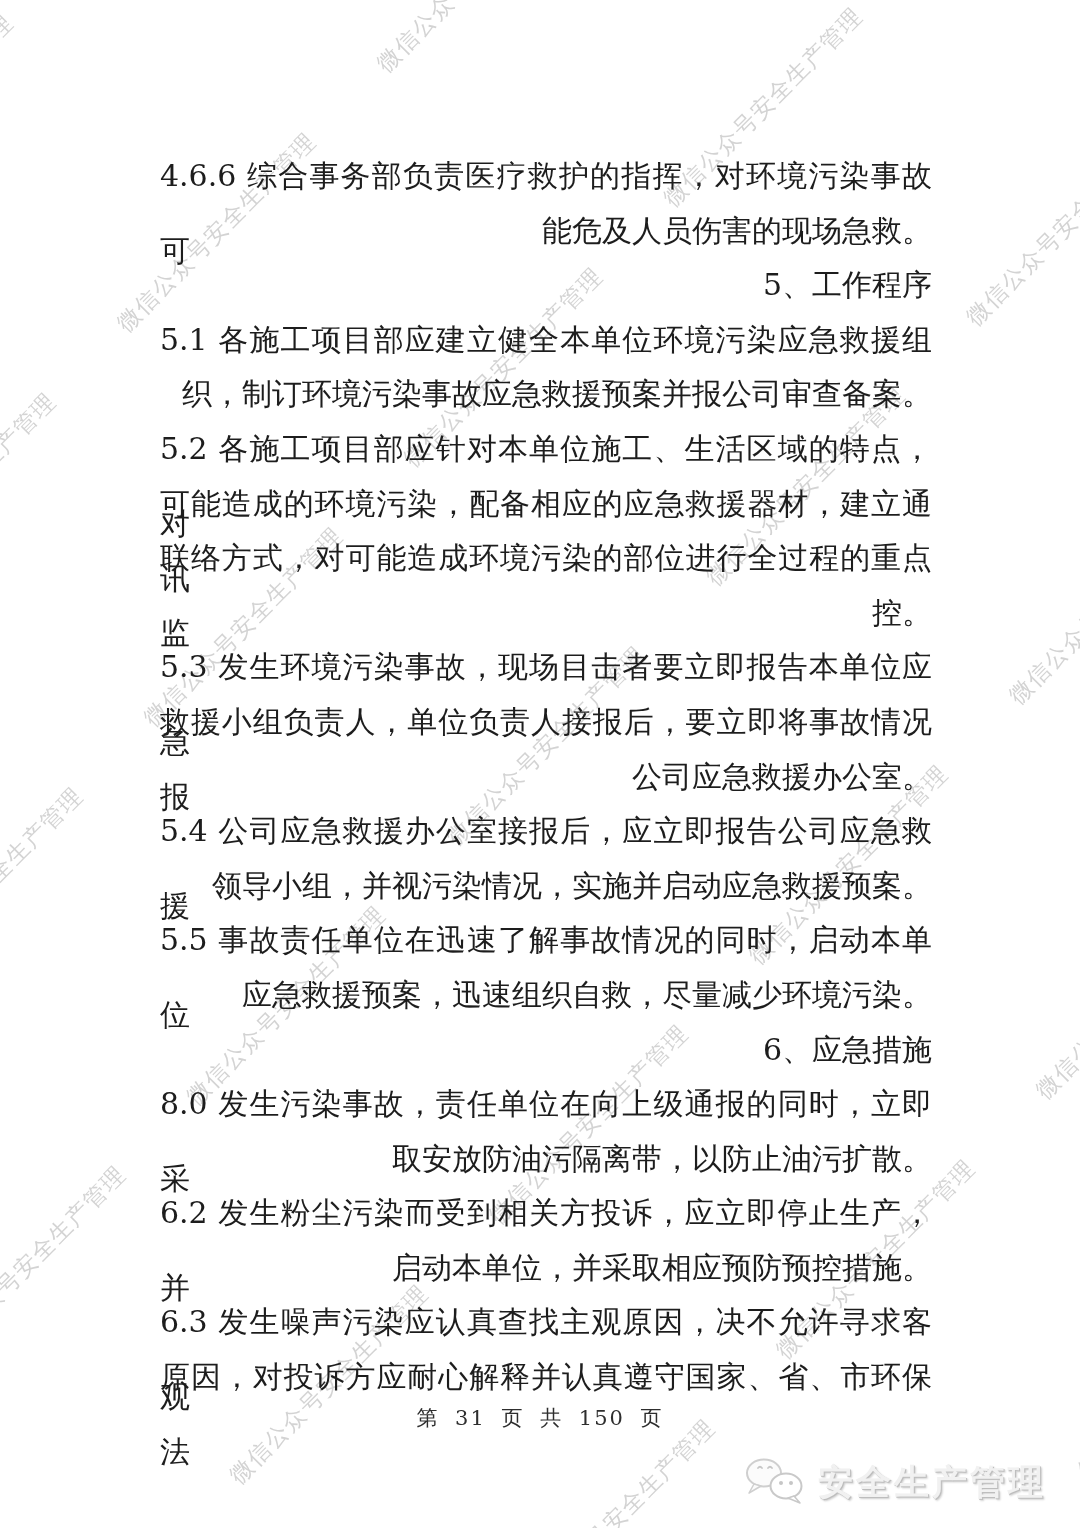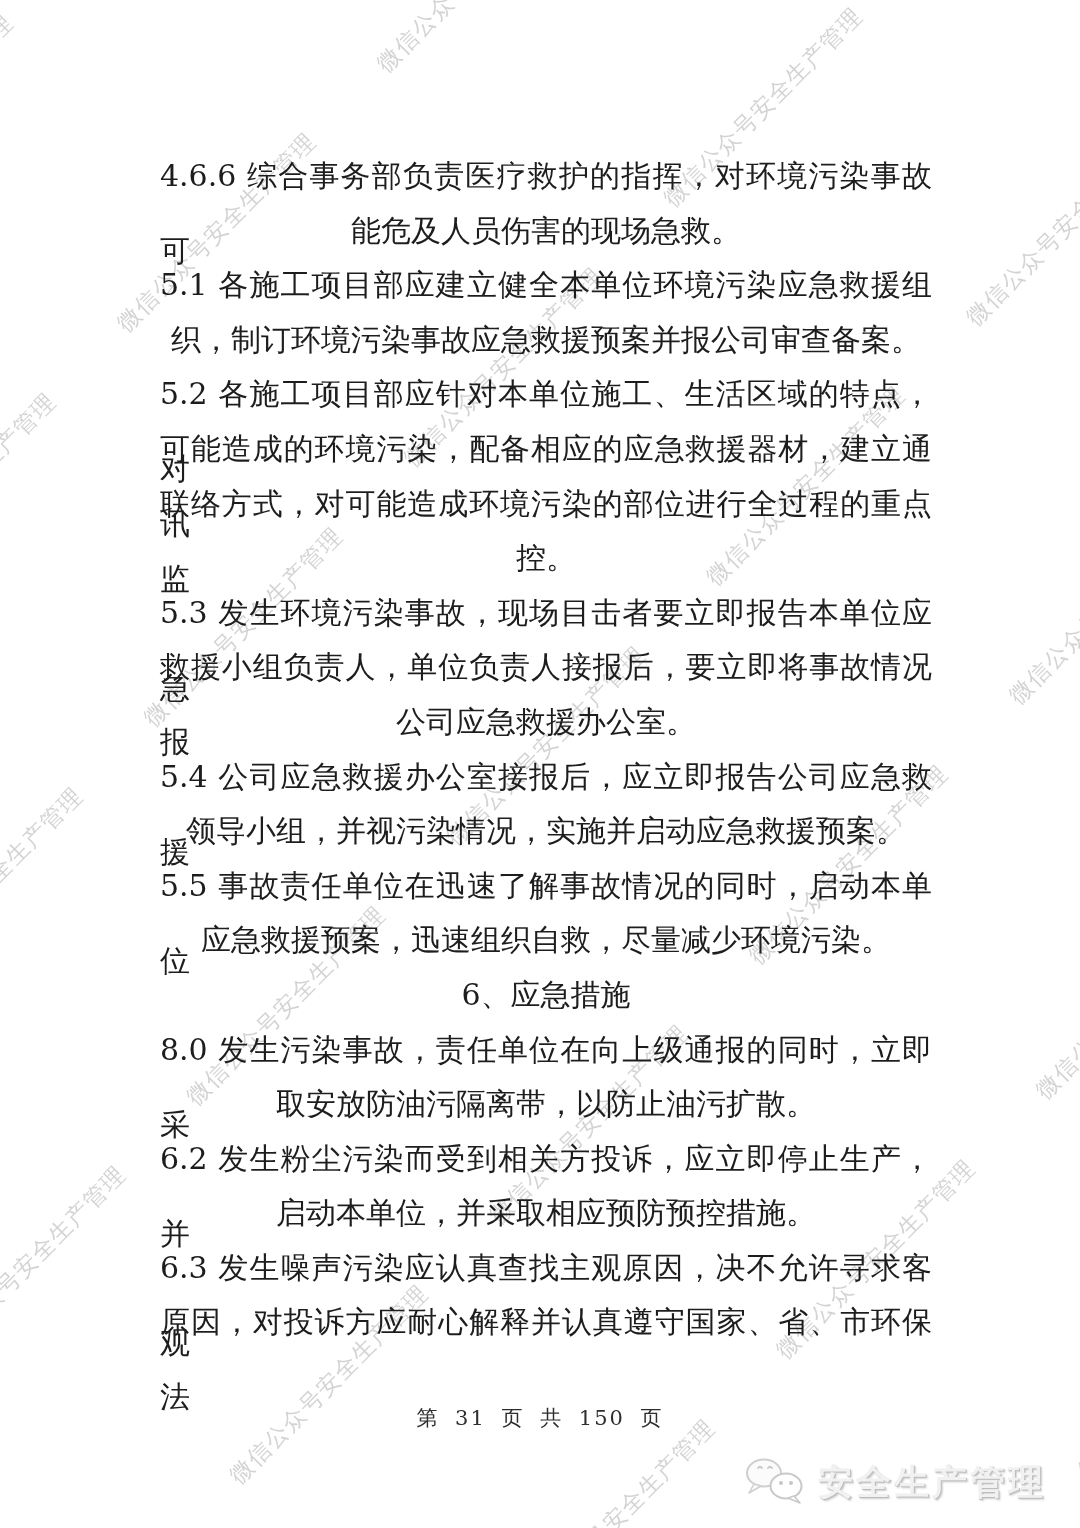--- a/index.html
+++ b/index.html
@@ -33,21 +33,21 @@
   }
   .line{
     height:54.6px;line-height:75px;
     white-space:nowrap;
   }
   .line.fill{
     white-space:normal;
     text-align:justify;
     text-align-last:justify;
   }
-  .line.end{text-align:center;}
+  .line.end{text-align:right;}
 
   
   .page-footer{
     position:absolute;left:0;right:0;top:1404px;
     text-align:center;
     font-size:21px;letter-spacing:2px;word-spacing:7px;
     color:#2e2e2e;z-index:2;
   }
 
   
@@ -78,20 +78,21 @@
     <div class="wm-row" style="padding-left: 130px;">微信公众号安全生产管理　　　　微信公众号安全生产管理　　　　微信公众号安全生产管理　　　　微信公众号安全生产管理　　　　微信公众号安全生产管理　　　　微信公众号安全生产管理</div>
     <div class="wm-row" style="padding-left: 260px;">微信公众号安全生产管理　　　　微信公众号安全生产管理　　　　微信公众号安全生产管理　　　　微信公众号安全生产管理　　　　微信公众号安全生产管理　　　　微信公众号安全生产管理</div>
     <div class="wm-row" style="padding-left: 0px;">微信公众号安全生产管理　　　　微信公众号安全生产管理　　　　微信公众号安全生产管理　　　　微信公众号安全生产管理　　　　微信公众号安全生产管理　　　　微信公众号安全生产管理</div>
     <div class="wm-row" style="padding-left: 130px;">微信公众号安全生产管理　　　　微信公众号安全生产管理　　　　微信公众号安全生产管理　　　　微信公众号安全生产管理　　　　微信公众号安全生产管理　　　　微信公众号安全生产管理</div>
     <div class="wm-row" style="padding-left: 260px;">微信公众号安全生产管理　　　　微信公众号安全生产管理　　　　微信公众号安全生产管理　　　　微信公众号安全生产管理　　　　微信公众号安全生产管理　　　　微信公众号安全生产管理</div>
   </div>
 
   <main class="content">
     <div class="line fill">4.6.6 综合事务部负责医疗救护的指挥，对环境污染事故可</div>
     <div class="line end">能危及人员伤害的现场急救。</div>
+    <div class="line end">5、工作程序</div>
     <div class="line fill">5.1 各施工项目部应建立健全本单位环境污染应急救援组</div>
     <div class="line end">织，制订环境污染事故应急救援预案并报公司审查备案。</div>
     <div class="line fill">5.2 各施工项目部应针对本单位施工、生活区域的特点，对</div>
     <div class="line fill">可能造成的环境污染，配备相应的应急救援器材，建立通讯</div>
     <div class="line fill">联络方式，对可能造成环境污染的部位进行全过程的重点监</div>
     <div class="line end">控。</div>
     <div class="line fill">5.3 发生环境污染事故，现场目击者要立即报告本单位应急</div>
     <div class="line fill">救援小组负责人，单位负责人接报后，要立即将事故情况报</div>
     <div class="line end">公司应急救援办公室。</div>
     <div class="line fill">5.4 公司应急救援办公室接报后，应立即报告公司应急救援</div>

